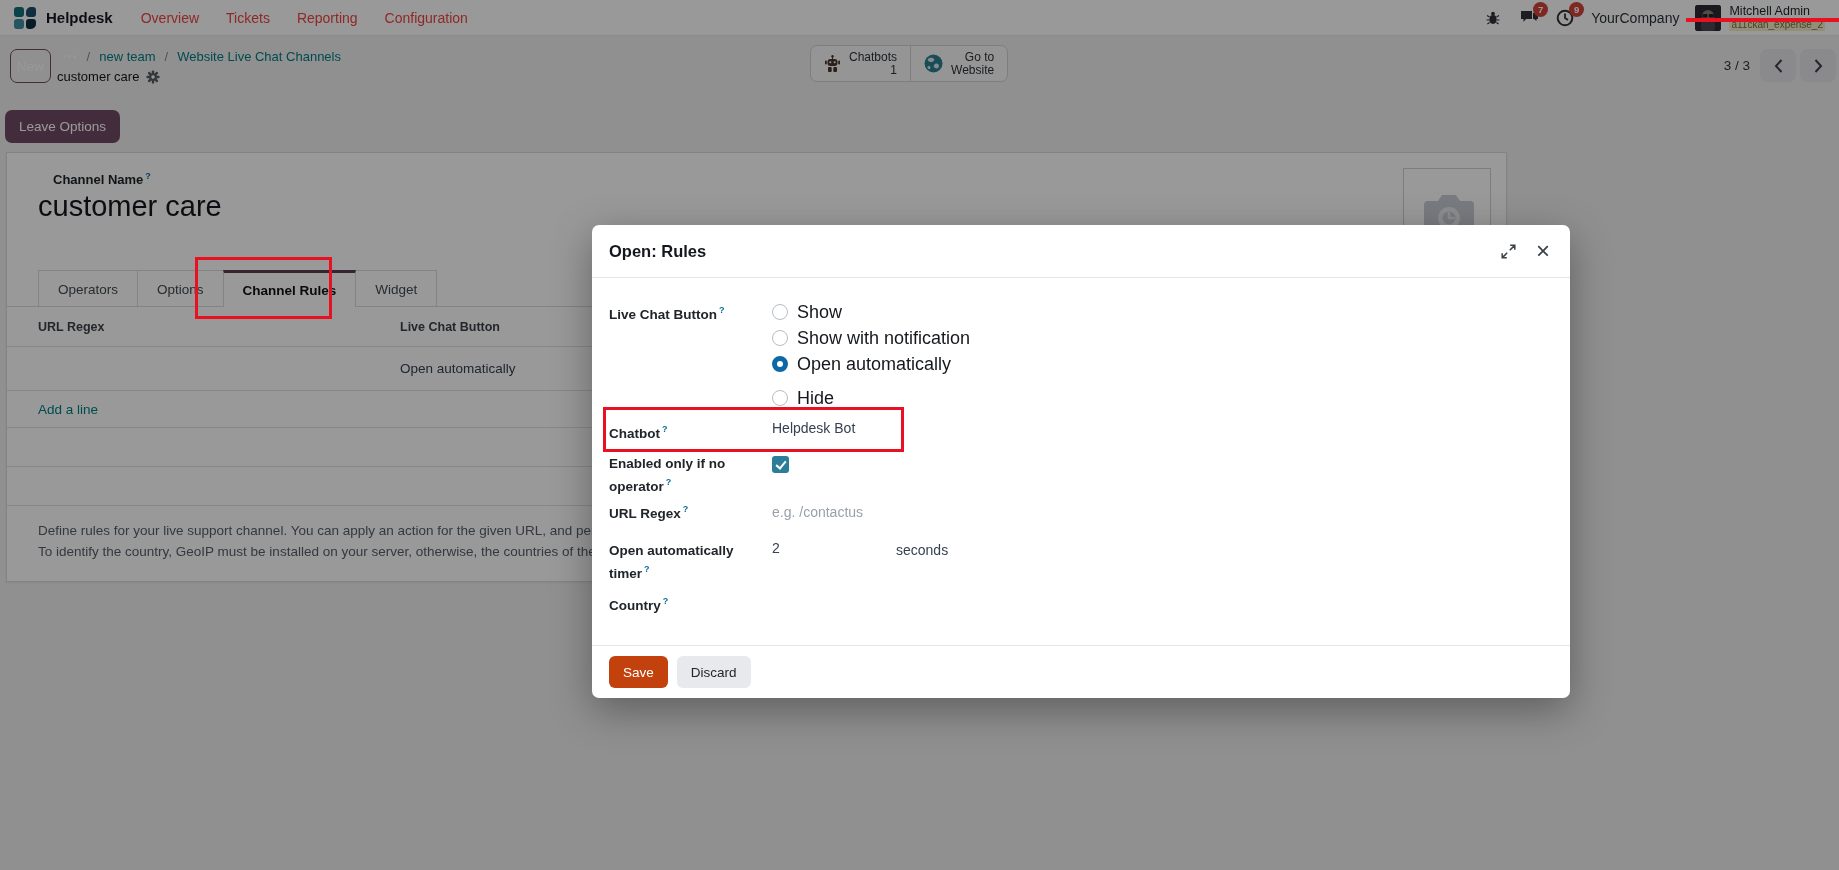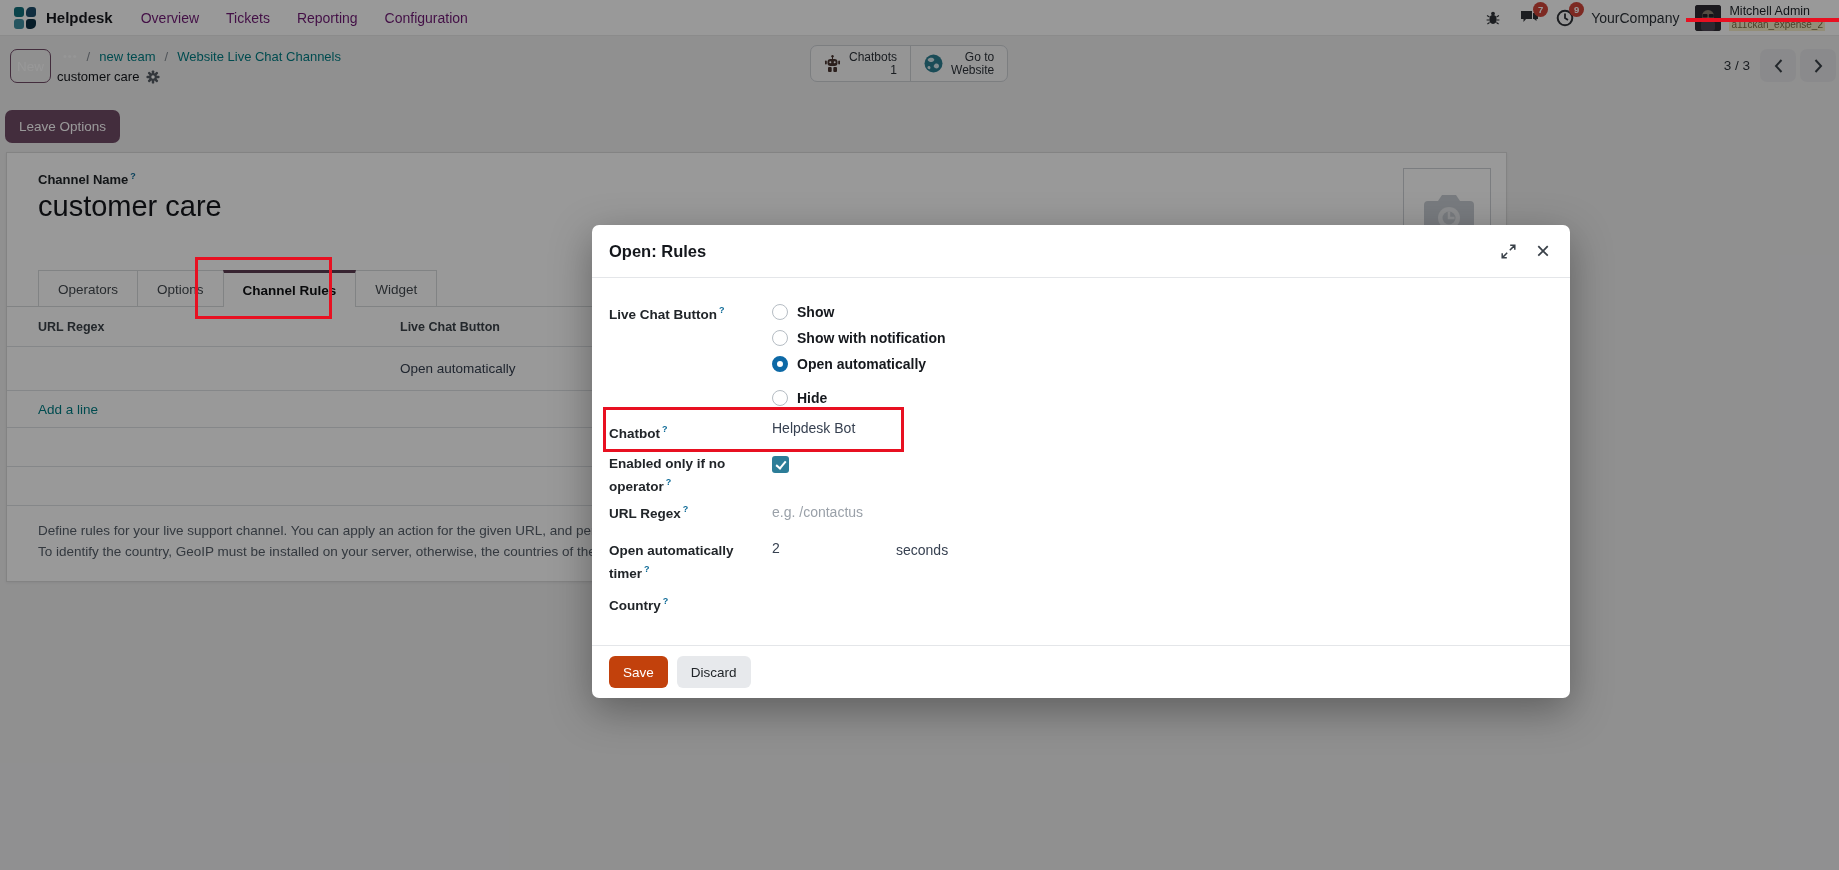--- a/index.html
+++ b/index.html
@@ -11,21 +11,21 @@
     color:#111827;
   }
   
   .navbar{position:absolute;top:0;left:0;width:100%;height:36px;background:#fff;
     display:flex;align-items:center;padding:0 14px;border-bottom:1px solid #e8e8e8;}
   .logo{width:22px;height:22px;display:grid;grid-template-columns:10px 10px;grid-template-rows:10px 10px;gap:2px;margin-right:10px;}
   .logo span{border-radius:3px;}
   .logo .c1{background:#12717c;} .logo .c2{background:#1d4e6b;border-radius:50% 3px 3px 3px;}
   .logo .c3{background:#3e8ea0;} .logo .c4{background:#0b2f44;border-radius:3px 3px 50% 3px;}
   .app-name{font-size:15px;font-weight:700;color:#16181d;margin-right:28px;}
-  .menu-item{font-size:14px;color:#701a75;margin-right:27px;cursor:pointer;}
+  .menu-item{font-size:14px;color:#ef4444;margin-right:27px;cursor:pointer;}
   .nav-right{margin-left:auto;display:flex;align-items:center;gap:16px;}
   .nav-ic{position:relative;width:20px;height:20px;display:flex;align-items:center;justify-content:center;cursor:pointer;}
   .nav-badge{position:absolute;top:-6px;right:-9px;min-width:15px;height:15px;border-radius:8px;
     background:#d0453a;color:#fff;font-size:9.5px;font-weight:700;display:flex;align-items:center;justify-content:center;padding:0 3px;}
   .company{font-size:14px;font-weight:500;color:#2d3339;}
   .avatar{width:26px;height:26px;border-radius:3px;background:#2e2b33;overflow:hidden;flex:0 0 auto;}
   .userblock{display:flex;flex-direction:column;line-height:13px;}
   .username{font-size:12.5px;color:#1d2228;}
   .dbbadge{font-size:10px;color:#7a6a45;background:#f6edc8;padding:0 2px;align-self:flex-start;}
   
@@ -47,21 +47,21 @@
   .pager-value{font-size:13.5px;color:#2d3339;}
   .pager-btn{width:36px;height:33px;border:none;border-radius:7px;background:#e7e7e9;display:flex;align-items:center;justify-content:center;cursor:pointer;}
   .pager-btn + .pager-btn{margin-left:-6px;}
   
   .leave-btn{position:absolute;left:5px;top:110px;height:33px;padding:0 14px;border:none;border-radius:7px;
     background:#714B67;color:#fff;font-size:13.5px;font-weight:500;cursor:pointer;}
   .sheet{position:absolute;left:6px;top:152px;width:1501px;height:430px;background:#fff;
     border:1px solid #dadada;box-shadow:0 1px 3px rgba(0,0,0,.06);}
   .fld-label{font-size:13px;font-weight:700;color:#212529;}
   sup.help{color:#0d6a97;font-size:9px;font-weight:700;margin-left:2px;}
-  .channel-label{position:absolute;left:31px;top:18px;}
+  .channel-label{position:absolute;left:46px;top:18px;}
   .sheet-h1{position:absolute;left:31px;top:37px;font-size:29px;font-weight:400;color:#14171c;}
   .tabs-row{position:absolute;left:0;top:117px;width:100%;height:37px;border-bottom:1px solid #d8dadd;display:flex;padding-left:31px;}
   .tab{height:37px;padding:0 19px;border:1px solid #d8dadd;border-bottom:none;display:flex;align-items:center;
     font-size:13.5px;color:#43494f;margin-right:-1px;cursor:pointer;background:transparent;}
   .tab.active{background:#fff;border-top:3px solid #5d3c53;color:#101214;font-weight:600;position:relative;}
   .tab.active::after{content:"";position:absolute;left:0;right:0;bottom:-1px;height:1px;background:#fff;}
   .rules-table{position:absolute;left:0;top:154px;width:100%;}
   .trow{width:100%;border-bottom:1px solid #dee1e4;display:flex;align-items:center;}
   .trow.head{height:40px;font-size:12.5px;font-weight:700;color:#3c434a;}
   .trow.r1{height:44px;font-size:13.5px;color:#374151;}
@@ -82,21 +82,21 @@
     display:flex;align-items:center;padding:0 20px 0 17px;}
   .m-title{font-size:16.5px;font-weight:600;color:#14171c;}
   .m-hicons{margin-left:auto;display:flex;align-items:center;gap:20px;}
   .m-expand{cursor:pointer;display:flex;}
   .m-close{font-size:24px;line-height:20px;color:#3a4149;cursor:pointer;font-weight:400;}
   .m-body{position:absolute;inset:0;}
   .m-label{position:absolute;left:17px;font-size:13.5px;font-weight:700;color:#212529;line-height:18px;}
   .opt-row{position:absolute;left:180px;display:flex;align-items:center;height:20px;cursor:pointer;}
   .radio{width:16px;height:16px;border-radius:50%;border:1px solid #b6bdc4;background:#fff;}
   .radio.checked{border:5px solid #0d69a6;}
-  .opt-label{margin-left:9px;font-size:14px;color:#15181d;font-weight:700;}
+  .opt-label{margin-left:9px;font-size:18px;color:#15181d;font-weight:400;}
   .m-value{position:absolute;left:180px;font-size:14px;color:#374151;}
   .checkbox{position:absolute;left:180px;width:17px;height:17px;border-radius:3px;background:#2c7d98;cursor:pointer;}
   .checkbox::after{content:"";position:absolute;left:5.5px;top:2.5px;width:4px;height:8px;border:solid #fff;border-width:0 2px 2px 0;transform:rotate(40deg);}
   .m-input{position:absolute;left:180px;border:none;outline:none;background:transparent;font-family:"Liberation Sans",sans-serif;
     font-size:14px;color:#374151;padding:0;width:110px;}
   .m-input::placeholder{color:#9aa1a9;}
   .m-unit{position:absolute;left:304px;font-size:14px;color:#374151;}
   .m-footer{position:absolute;left:0;right:0;top:420px;bottom:0;border-top:1px solid #e4e6e9;
     display:flex;align-items:flex-start;gap:9px;padding:10px 17px;}
   .btn{height:32px;padding:0 14px;border:none;border-radius:6px;font-size:13.5px;font-weight:500;cursor:pointer;font-family:"Liberation Sans",sans-serif;}

